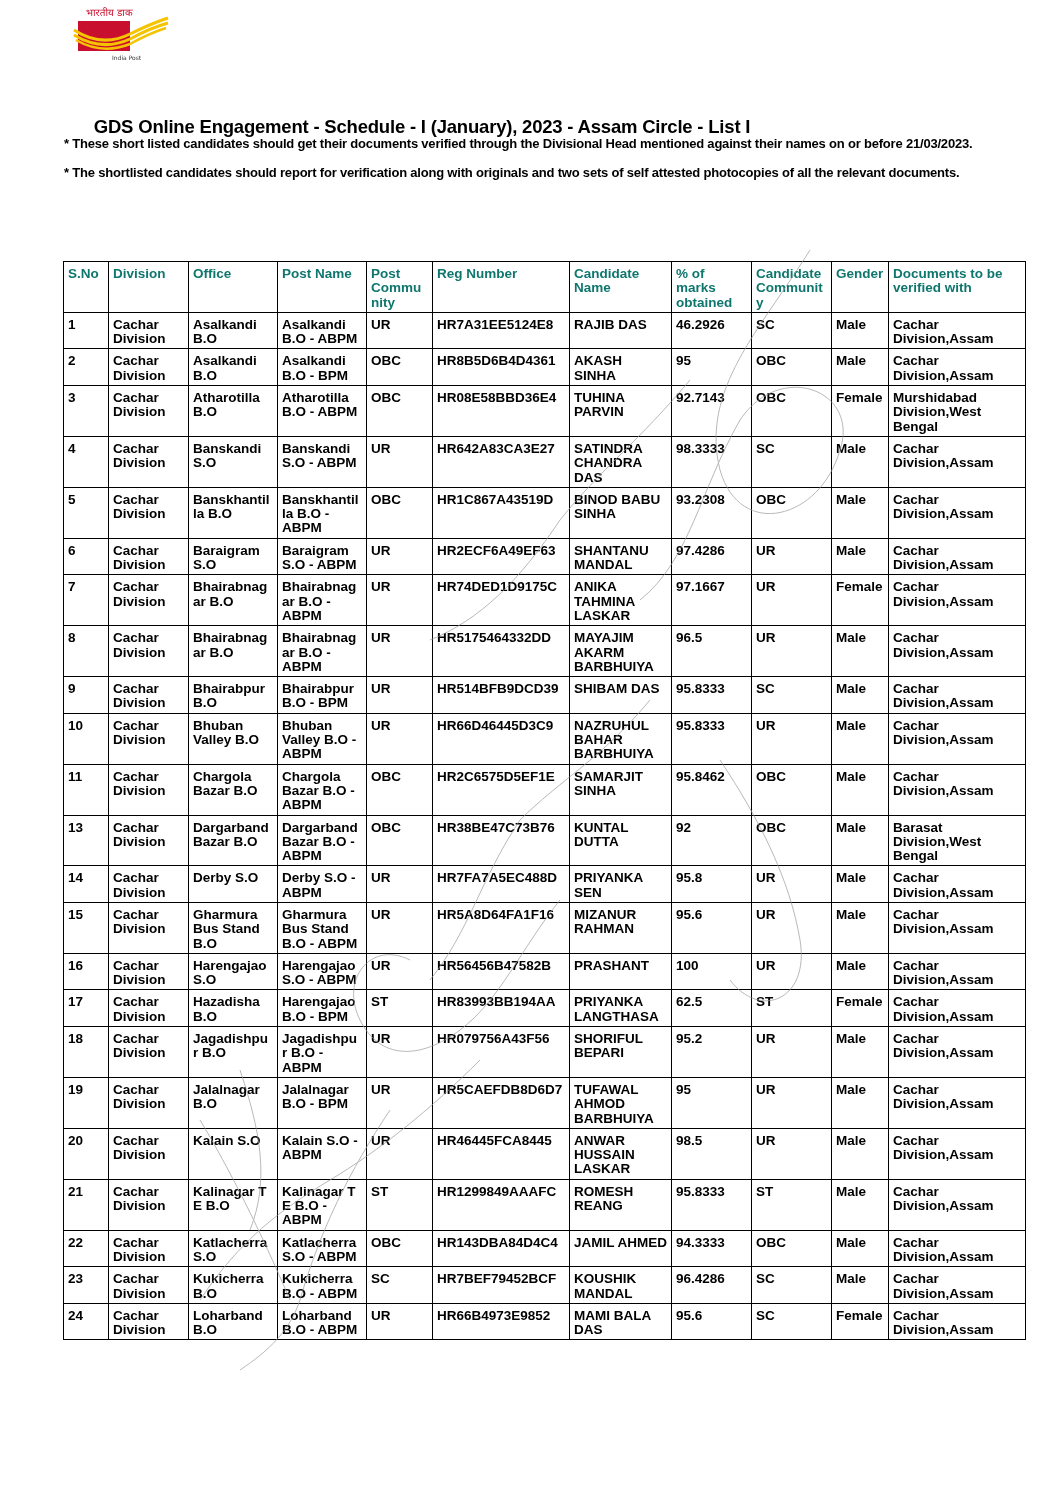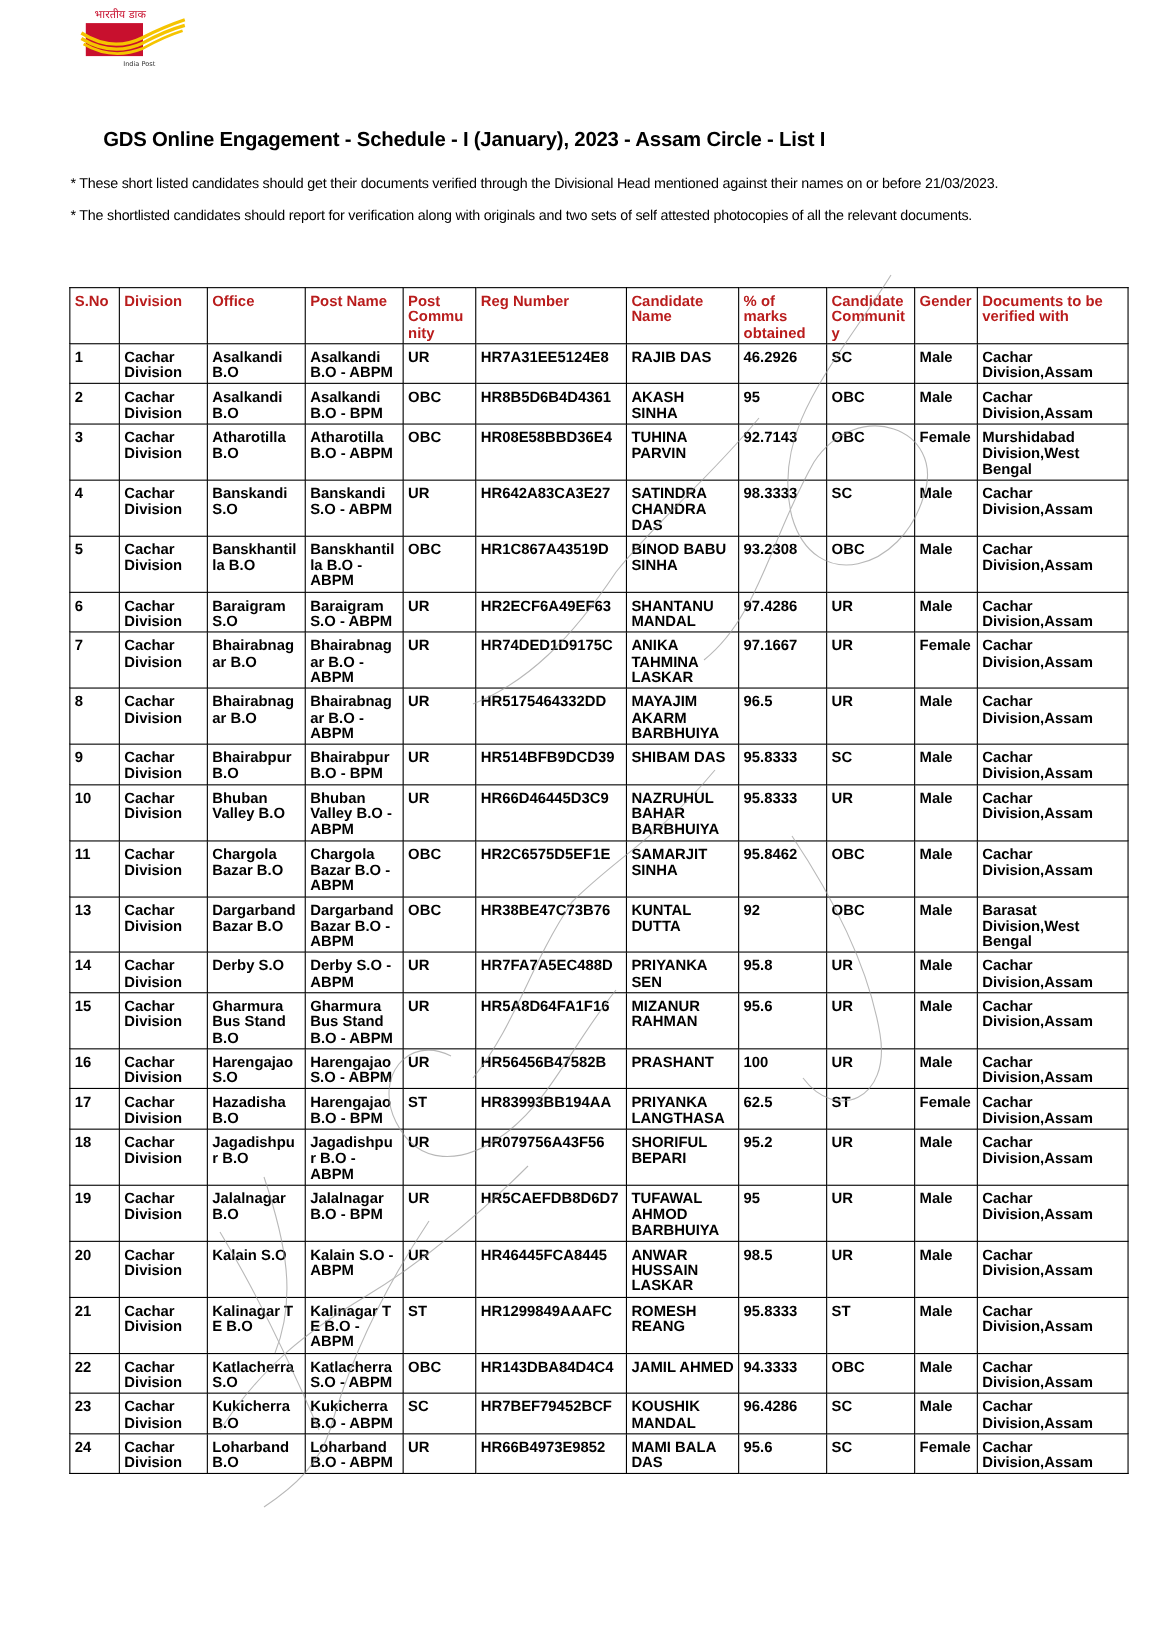--- a/index.html
+++ b/index.html
@@ -9,33 +9,33 @@
     }
     .logo {
       position: absolute; left: 72px; top: 4px; width: 100px; height: 58px;
     }
     .title {
       position: absolute; left: 0; top: 76px; width: 844px; text-align: center;
       font-size: 18.5px; font-weight: bold; letter-spacing: -0.2px; margin-top: 40px;
     }
     .notes {
       position: absolute; left: 64px; top: 130px; width: 930px;
-      font-size: 13px; font-weight: normal; line-height: 28.5px; letter-spacing: -0.2px; margin-top: 23px;
+      font-size: 13px; font-weight: bold; line-height: 28.5px; letter-spacing: -0.2px;
     }
     .notes p { margin: 0; }
     table.list {
       position: absolute; left: 63px; top: 261px; width: 962px;
       border-collapse: collapse; table-layout: fixed;
       font-size: 13.5px; font-weight: bold; line-height: 14.3px;
     }
     table.list th, table.list td {
       border: 1.6px solid #000; vertical-align: top; text-align: left;
       padding: 5px 4px 2px 4px; word-wrap: break-word; overflow-wrap: anywhere;
     }
-    table.list th { color: #b91c1c; font-weight: bold; height: 41px; }
+    table.list th { color: #0f766e; font-weight: bold; height: 41px; }
     table.list td { color: #000; }
     .watermark {
       position: absolute; left: 0; top: 0; width: 1058px; height: 1497px;
       pointer-events: none;
     }
   </style>
 </head>
 <body>
 
 <div class="logo">

